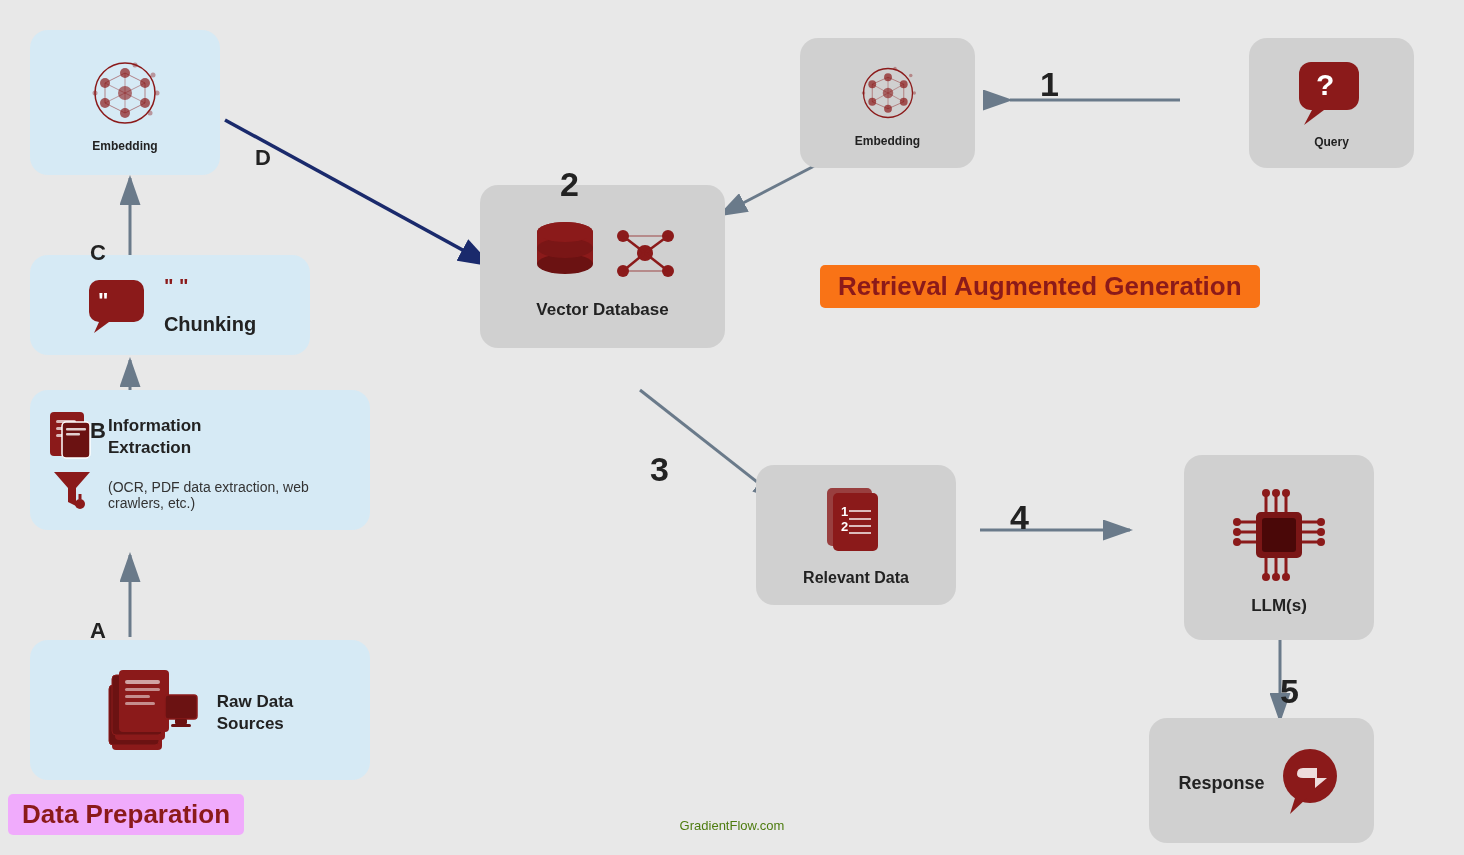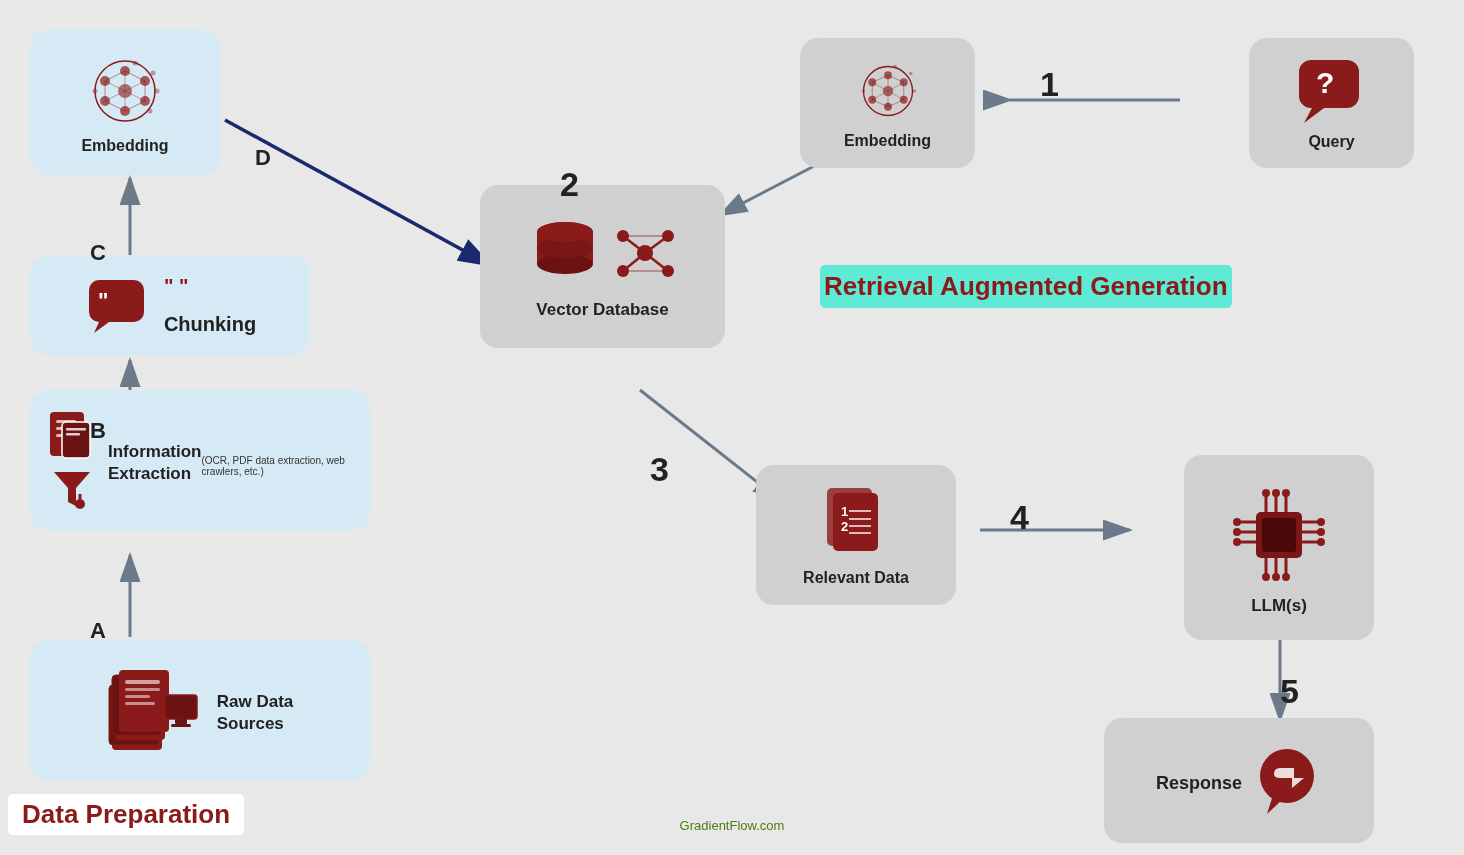--- a/index.html
+++ b/index.html
@@ -32,21 +32,21 @@
     .box-light-blue {
       background: #d6eaf5;
     }
 
     .box-gray {
       background: #d0d0d0;
     }
 
     .box-label {
       font-weight: bold;
-      font-size: 16px;
+      font-size: 12px;
       color: #222;
       margin-top: 6px;
     }
 
     .box-label-small {
       font-size: 12px;
       color: #444;
       margin-top: 2px;
     }
 
@@ -200,23 +200,23 @@
         <rect x="20" y="18" width="20" height="2.5" rx="1" fill="white" opacity="0.8"></rect>
         <rect x="20" y="23" width="14" height="2.5" rx="1" fill="white" opacity="0.8"></rect>
       </svg>
 
       <svg width="44" height="44" viewBox="0 0 44 44">
         <polygon points="4,6 40,6 26,22 26,40 18,36 18,22" fill="#8b1a1a"></polygon>
         <circle cx="30" cy="38" r="5" fill="#8b1a1a"></circle>
         <line x1="30" y1="33" x2="30" y2="28" stroke="#8b1a1a" stroke-width="3"></line>
       </svg>
     </div>
-    <div style="display:flex; flex-direction:row; align-items:flex-start;">
+    <div style="display:flex; flex-direction:column; align-items:flex-start;">
       <div class="box-label" style="font-size:17px; text-align:left; line-height:1.3;">Information<br>Extraction</div>
-      <div class="box-label-small" style="text-align:left; font-size:10px; margin-top:20px; color:#333;">(OCR, PDF data extraction,
+      <div class="box-label-small" style="text-align:left; font-size:14px; margin-top:20px; color:#333;">(OCR, PDF data extraction,
 web crawlers, etc.)</div>
     </div>
   </div>
 
   <div class="box box-light-blue" style="left:30px; top:640px; width:340px; height:140px; flex-direction:row; gap:10px; padding: 12px 20px;">
     <div class="icon-wrap">
       <svg width="100" height="100" viewBox="0 0 100 100">
 
         <rect x="5" y="30" width="50" height="60" rx="4" fill="#8b1a1a"></rect>
         <rect x="2" y="25" width="50" height="60" rx="4" fill="#6b1212" stroke="#8b1a1a" stroke-width="1"></rect>
@@ -356,21 +356,21 @@
         <circle cx="13" cy="52" r="4" fill="#8b1a1a"></circle>
         <circle cx="13" cy="62" r="4" fill="#8b1a1a"></circle>
         <circle cx="97" cy="42" r="4" fill="#8b1a1a"></circle>
         <circle cx="97" cy="52" r="4" fill="#8b1a1a"></circle>
         <circle cx="97" cy="62" r="4" fill="#8b1a1a"></circle>
       </svg>
     </div>
     <div class="box-label" style="font-size:17px;">LLM(s)</div>
   </div>
 
-  <div class="box box-gray" style="right:90px; top:718px; width:270px; height:125px; flex-direction:row; gap:10px; padding: 0 16px;">
+  <div class="box box-gray" style="right:90px; top:718px; width:225px; height:125px; flex-direction:row; gap:10px; padding: 0 16px;">
     <div class="box-label" style="font-size:18px; font-weight:bold; color:#222;">Response</div>
     <div class="icon-wrap">
       <svg width="70" height="70" viewBox="0 0 70 70">
 
         <circle cx="35" cy="30" r="27" fill="#8b1a1a"></circle>
         <polygon points="20,52 15,68 32,52" fill="#8b1a1a"></polygon>
 
         <path d="M22 28 Q22 22 28 22 L42 22 L42 32 L52 32 L40 42 L40 32 L28 32 Q22 32 22 28 Z" fill="white" opacity="0.85"></path>
       </svg>
     </div>
@@ -387,23 +387,23 @@
   <div class="step-num" style="right:165px; top:672px;">5</div>
 
   <div class="letter-label" style="left:90px; top:618px;">A</div>
 
   <div class="letter-label" style="left:90px; top:418px;">B</div>
 
   <div class="letter-label" style="left:90px; top:240px;">C</div>
 
   <div class="letter-label" style="left:255px; top:145px;">D</div>
 
-  <div style="position:absolute; left:8px; bottom:20px; background:#ffffff; border-radius:5px; padding:5px 14px;">
+  <div style="position:absolute; left:8px; bottom:20px; background:#f0abfc; border-radius:5px; padding:5px 14px;">
     <span class="section-title" style="position:static; font-size:26px;">Data Preparation</span>
   </div>
 
-  <div style="position:absolute; left:820px; top:265px; background:#5eead4; border-radius:5px; padding:6px 4px;">
+  <div style="position:absolute; left:820px; top:265px; background:#f97316; border-radius:5px; padding:6px 18px;">
     <span class="section-title" style="position:static; font-size:26px;">Retrieval Augmented Generation</span>
   </div>
 
   <div class="watermark">GradientFlow.com</div>
 
 </div>
 
 </body></html>

